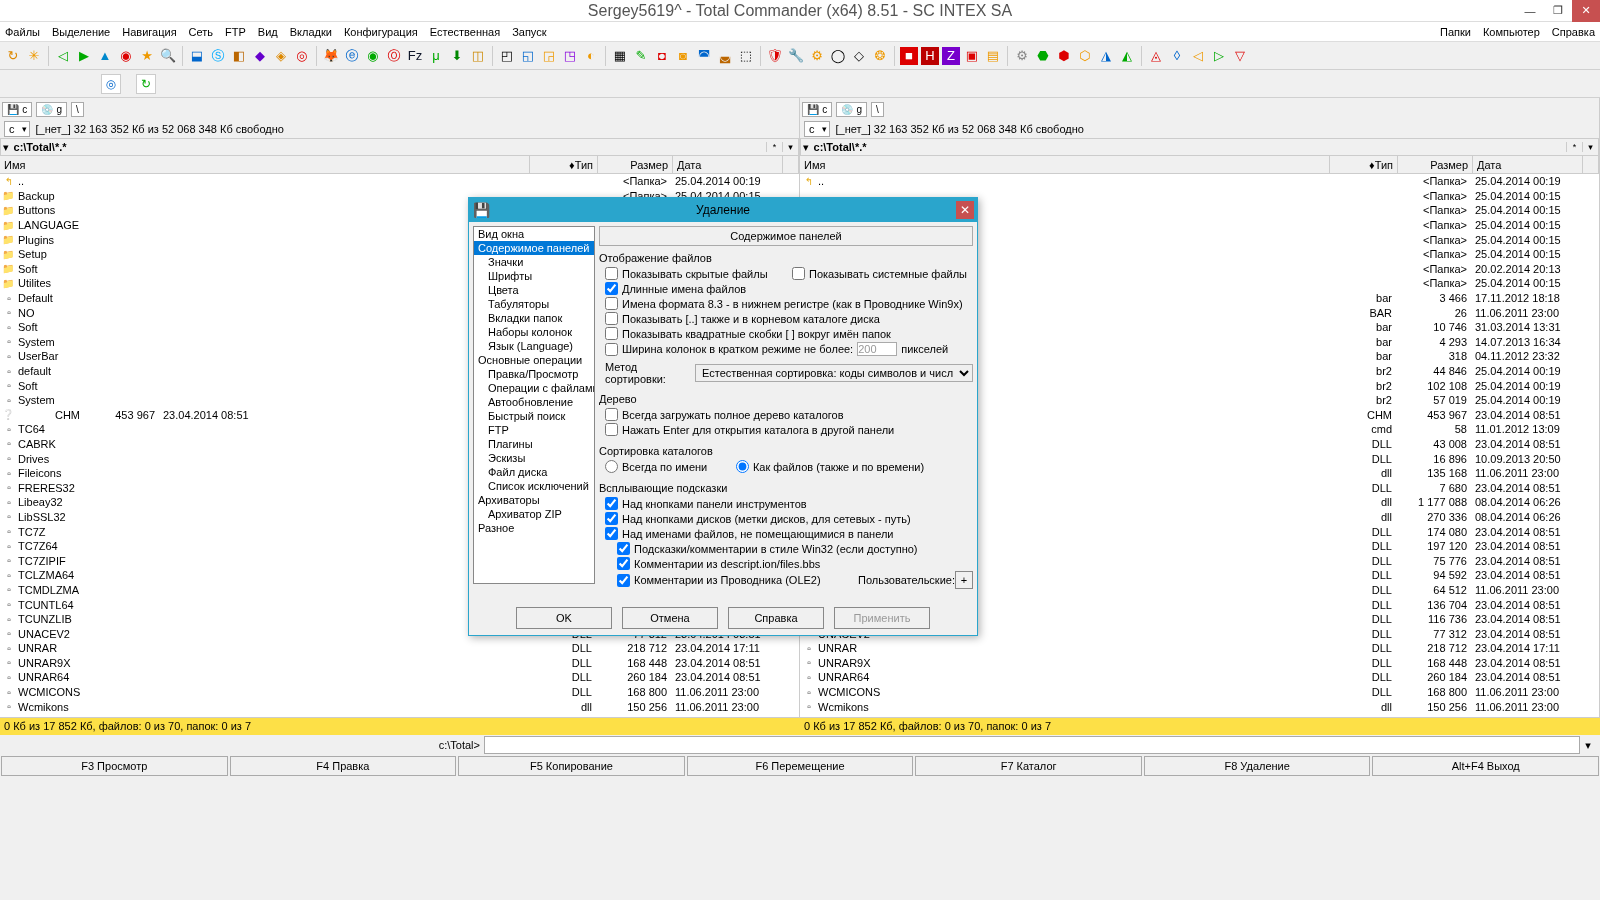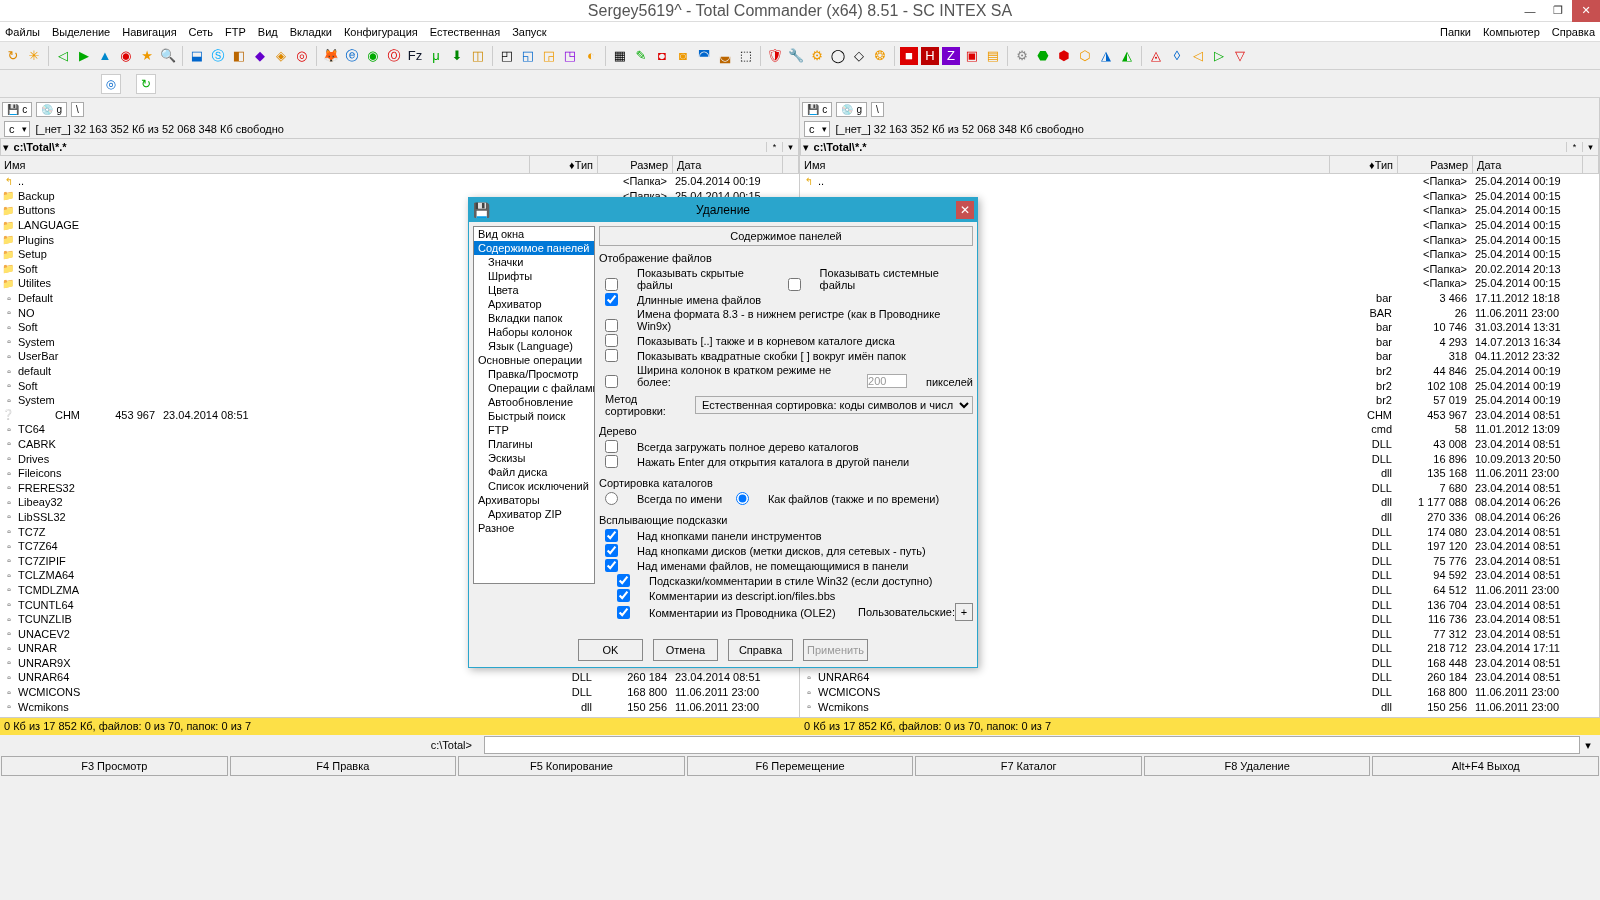--- a/index.html
+++ b/index.html
@@ -38,45 +38,45 @@
 .file-row .icon{width:14px;font-size:10px;text-align:center}
 .file-row .nm{flex:1;padding-left:2px}
 .file-row .ext{width:68px;text-align:right;padding-right:4px}
 .file-row .sz{width:75px;text-align:right;padding-right:4px}
 .file-row .dt{width:110px;padding-left:4px}
 .file-row .scb{width:16px}
 .folder{color:#000}
 .folder .icon{color:#e8b020}
 .status-row{height:18px;padding:2px 4px;background:#fde047;border-top:1px solid #ccc}
 .cmdline{height:20px;display:flex;align-items:center;background:#f0f0f0;padding:0 4px}
-.cmdline .lbl{width:480px;text-align:right;padding-right:12px}
+.cmdline .lbl{width:480px;text-align:right;padding-right:4px}
 .cmdline input{flex:1;border:1px solid #aaa;height:18px;padding:0 3px}
 .fnbar{height:22px;display:flex;background:#f0f0f0}
 .fnbtn{flex:1;border:1px solid #aaa;background:#f0f0f0;text-align:center;padding:3px;margin:1px}
 .dialog{position:absolute;left:468px;top:197px;width:510px;background:#f0f0f0;border:1px solid #2aa5cc;box-shadow:2px 2px 8px rgba(0,0,0,0.3)}
 .dlg-title{height:24px;background:#2aa5cc;display:flex;align-items:center;justify-content:center;position:relative;color:#000}
 .dlg-title .t{font-size:12px}
 .dlg-title .x{position:absolute;right:3px;top:3px;width:18px;height:18px;background:#c75050;color:#fff;text-align:center;font-size:12px;line-height:18px}
 .dlg-title .save{position:absolute;left:4px;font-size:14px}
 .dlg-body{display:flex;padding:4px;gap:4px}
 .dlg-tree{width:122px;height:358px;border:1px solid #888;background:#fff;overflow:hidden}
 .tree-item{padding:1px 4px;white-space:nowrap}
 .tree-item.l1{padding-left:14px}
 .tree-item.sel{background:#0078d7;color:#fff}
 .dlg-content{flex:1}
 .dlg-tab{border:1px solid #aaa;background:#f0f0f0;text-align:center;padding:3px;margin-bottom:6px}
 .grp{margin-bottom:8px}
 .grp-title{font-size:11px;margin-bottom:2px}
-.opt{display:flex;align-items:flex-end;gap:19px;padding:1px 0;padding-left:6px}
+.opt{display:flex;align-items:center;gap:4px;padding:1px 0;padding-left:6px}
 .opt input[type=checkbox],.opt input[type=radio]{width:13px;height:13px}
 .opt.l2{padding-left:18px}
 .inline-row{display:flex;align-items:center;padding-left:6px}
 .inline-row select,.inline-row input[type=text]{border:1px solid #aaa;height:18px;padding:0 2px}
 .dlg-buttons{display:flex;justify-content:center;gap:10px;padding:6px}
-.dlg-btn{width:65px;height:22px;border:1px solid #888;background:#f0f0f0}
+.dlg-btn{width:96px;height:22px;border:1px solid #888;background:#f0f0f0}
 .dlg-btn.dis{color:#999}
 .plus-btn{width:18px;height:18px;border:1px solid #888;background:#f0f0f0;text-align:center}
 </style>
 </head>
 <body>
 
 <div class="titlebar">
   <span class="titlebar-text">Sergey5619^ - Total Commander (x64) 8.51 - SC INTEX SA</span>
   <div class="titlebar-btns">
     <div class="titlebar-btn">—</div>
@@ -878,21 +878,21 @@
     <span class="t">Удаление</span>
     <span class="x">✕</span>
   </div>
   <div class="dlg-body">
     <div class="dlg-tree" id="dlg-tree">
         <div class="tree-item">Вид окна</div>
         <div class="tree-item sel">Содержимое панелей</div>
         <div class="tree-item l1">Значки</div>
         <div class="tree-item l1">Шрифты</div>
         <div class="tree-item l1">Цвета</div>
-        <div class="tree-item l1">Архиватор</div>
+        <div class="tree-item l1">Табуляторы</div>
         <div class="tree-item l1">Вкладки папок</div>
         <div class="tree-item l1">Наборы колонок</div>
         <div class="tree-item l1">Язык (Language)</div>
         <div class="tree-item">Основные операции</div>
         <div class="tree-item l1">Правка/Просмотр</div>
         <div class="tree-item l1">Операции с файлами</div>
         <div class="tree-item l1">Автообновление</div>
         <div class="tree-item l1">Быстрый поиск</div>
         <div class="tree-item l1">FTP</div>
         <div class="tree-item l1">Плагины</div>

